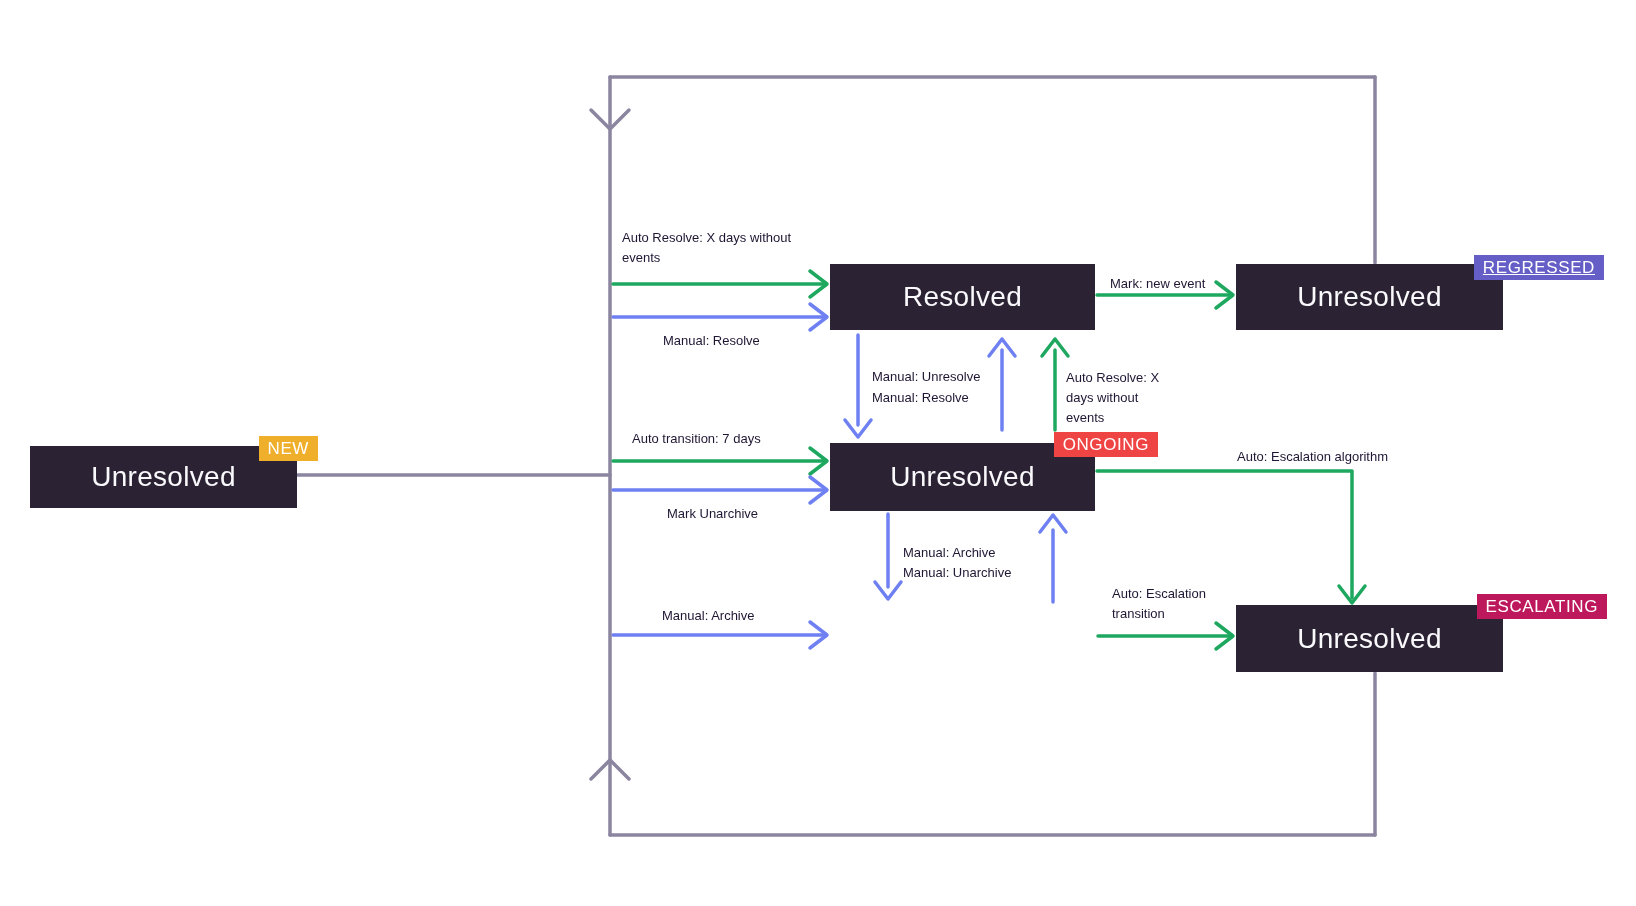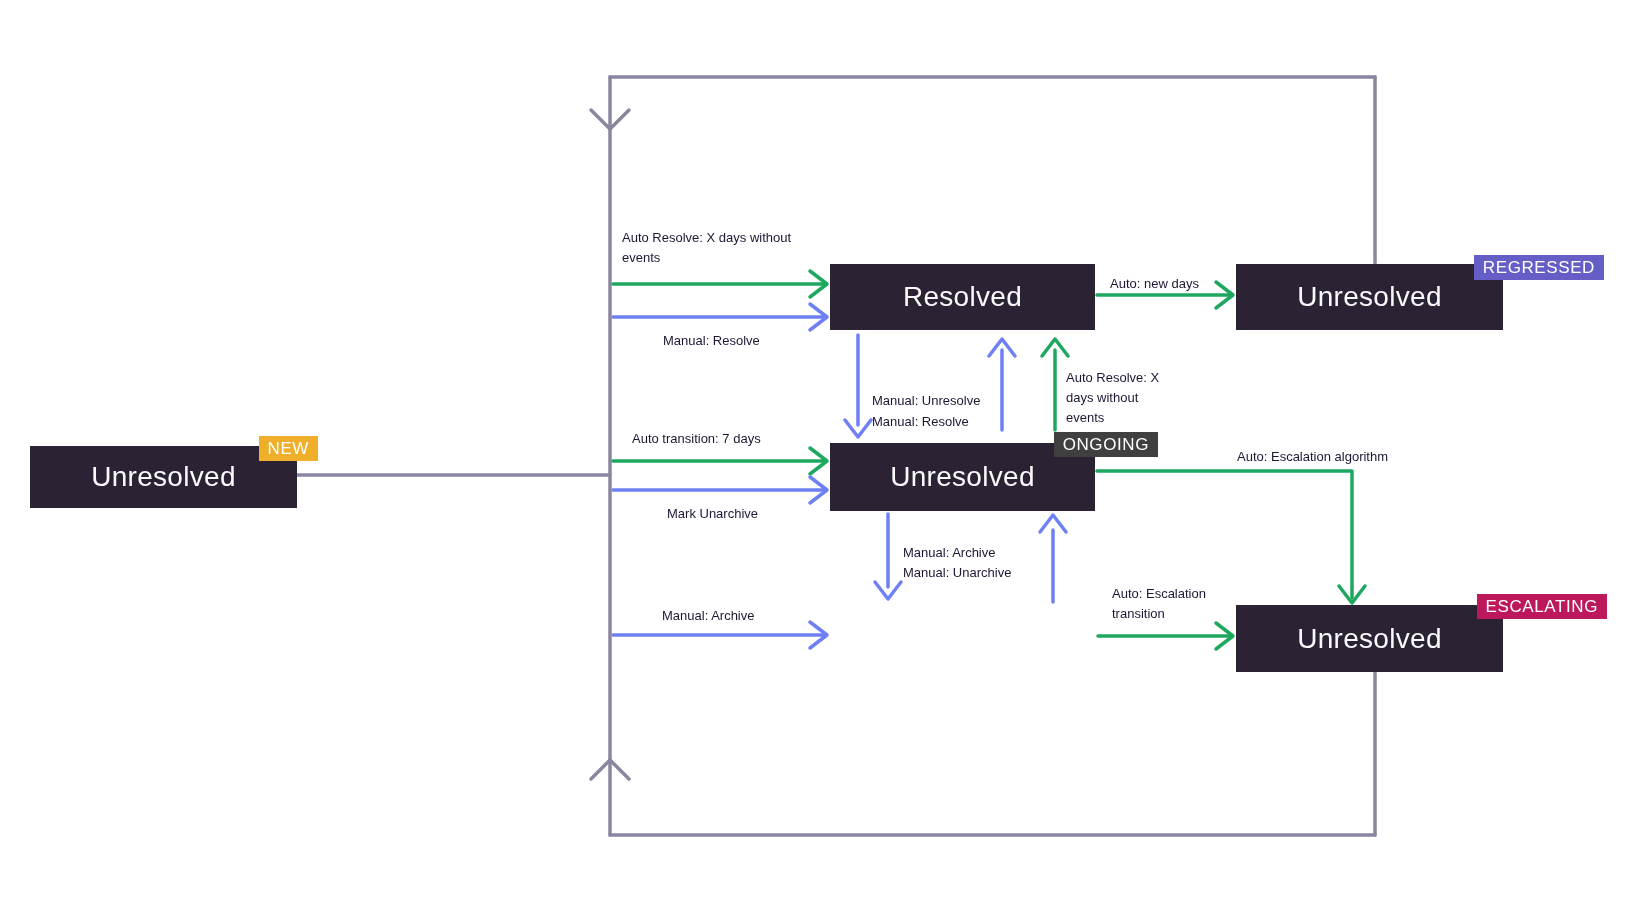--- a/index.html
+++ b/index.html
@@ -26,21 +26,21 @@
     display:flex;align-items:center;justify-content:center;
     padding:0 9px;
     color:#ffffff;
     font-size:17px;
     font-weight:500;
     letter-spacing:0.6px;
     white-space:nowrap;
   }
   .badge-new{background:#efaf2b;}
   .badge-regressed{background:#655ec6;}
-  .badge-ongoing{background:#404040;}
+  .badge-ongoing{background:#ef4444;}
   .badge-escalating{background:#be185d;}
 
   .edge-label{
     position:absolute;
     font-size:13px;
     font-weight:500;
     color:#1f1633;
     line-height:20px;
     white-space:pre-line;
   }
@@ -100,45 +100,45 @@
     <span>Unresolved</span>
     <div class="badge badge-new" style="right:-21px;top:-10px;text-align:right;">NEW</div>
   </div>
 
   <div class="state-box" style="left:830px;top:264px;width:265px;height:66px;align-items:center;">
     <span>Resolved</span>
   </div>
 
   <div class="state-box" style="left:1236px;top:264px;width:267px;height:66px;">
     <span>Unresolved</span>
-    <div class="badge badge-regressed" style="right:-101px;top:-9px;">REGRESSED</div>
+    <div class="badge badge-regressed" style="right:-101px;top:-9px;text-decoration:underline;">REGRESSED</div>
   </div>
 
   <div class="state-box" style="left:830px;top:443px;width:265px;height:68px;">
     <span>Unresolved</span>
     <div class="badge badge-ongoing" style="right:-63px;top:-11px;">ONGOING</div>
   </div>
 
 
   <div class="state-box" style="left:1236px;top:605px;width:267px;height:67px;">
     <span>Unresolved</span>
     <div class="badge badge-escalating" style="right:-104px;top:-11px;">ESCALATING</div>
   </div>
 
   <div class="edge-label" style="left:622px;top:228px;">Auto Resolve: X days without
 events</div>
   <div class="edge-label" style="left:663px;top:331px;">Manual: Resolve</div>
   <div class="edge-label" style="left:632px;top:429px;">Auto transition: 7 days</div>
   <div class="edge-label" style="left:667px;top:504px;">Mark Unarchive</div>
   <div class="edge-label" style="left:662px;top:606px;">Manual: Archive</div>
-  <div class="edge-label" style="left:872px;top:366px;line-height:21px;margin-top:24px;">Manual: Unresolve
+  <div class="edge-label" style="left:872px;top:366px;line-height:21px;">Manual: Unresolve
 Manual: Resolve</div>
   <div class="edge-label" style="left:1066px;top:368px;">Auto Resolve: X
 days without
 events</div>
-  <div class="edge-label" style="left:1110px;top:274px;">Auto: new days</div>
+  <div class="edge-label" style="left:1110px;top:274px;">Mark: new event</div>
   <div class="edge-label" style="left:1237px;top:447px;">Auto: Escalation algorithm</div>
   <div class="edge-label" style="left:903px;top:543px;">Manual: Archive
 Manual: Unarchive</div>
   <div class="edge-label" style="left:1112px;top:584px;">Auto: Escalation
 transition</div>
 
 </div>
 
 </body></html>

